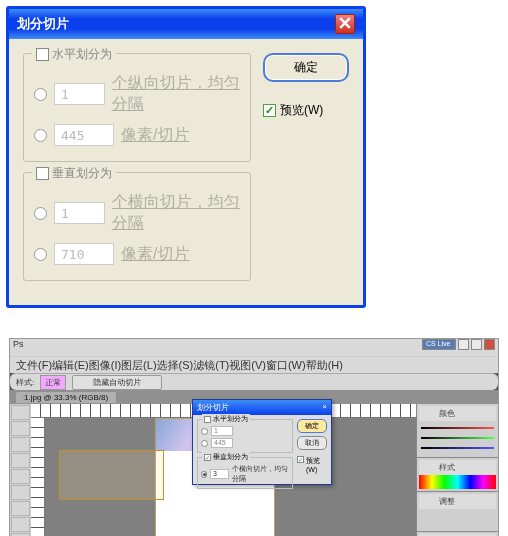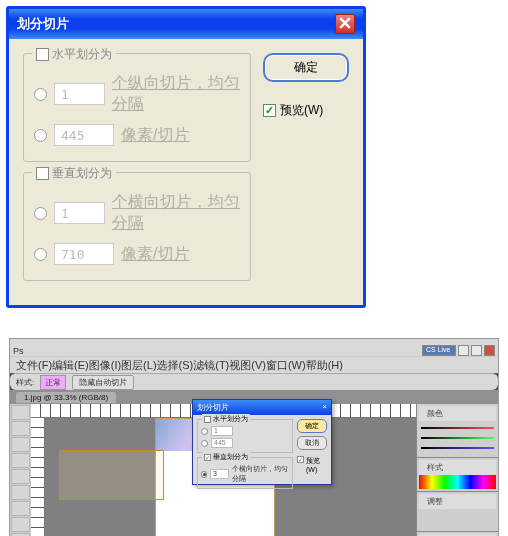--- a/index.html
+++ b/index.html
@@ -24,46 +24,46 @@
     .label-text { font-size: 16px; text-decoration: underline; }
     
     .btn { border: 1px solid #888; background: #ece9d8; border-radius: 10px; padding: 4px 0; text-align: center; cursor: pointer; font-size: 12px; box-shadow: inset 0 0 0 1px #fff; }
     .btn-primary { border: 2px solid #4a7bd8; }
     
     .preview-row { display: flex; align-items: center; gap: 4px; margin-top: 12px; }
     .chk-on { width: 13px; height: 13px; border: 1px solid #4a9e4a; background: #fff; display: flex; align-items: center; justify-content: center; color: #2a8a2a; font-size: 11px; font-weight: bold; }
     
     
     .ps-wrap { width: 490px; height: 261px; margin: 30px 9px 20px 9px; border: 1px solid #999; position: relative; background: #535353; overflow: hidden; font-size: 9px; }
-    .ps-title { background: #d9d9d9; height: 17px; display: flex; align-items: flex-end; justify-content: space-between; padding: 0 3px; font-size: 9px; color: #333; }
+    .ps-title { background: #d9d9d9; height: 17px; display: flex; align-items: flex-start; justify-content: space-between; padding: 0 3px; font-size: 9px; color: #333; }
     .ps-title-rt { display: flex; gap: 2px; }
     .ps-tb { width: 11px; height: 11px; border: 1px solid #888; background: #eaeaea; }
     .ps-menu { background: #d9d9d9; height: 17px; display: flex; align-items: center; padding: 0 6px; font-size: 11px; color: #333; border-top: 1px solid #ccc; }
     .ps-opt { background: #d9d9d9; height: 17px; display: flex; align-items: center; gap: 6px; padding: 0 6px; font-size: 8px; color: #333; border-top: 1px solid #aaa; border-radius: 6px; }
     .ps-opt-field { background: #f0abfc; border: 1px solid #999; padding: 1px 4px; font-size: 8px; }
-    .ps-btn-sm { background: #e0e0e0; border: 1px solid #999; padding: 1px 6px; font-size: 8px; border-radius: 2px; }
+    .ps-btn-sm { background: #e0e0e0; border: 1px solid #999; padding: 1px 20px; font-size: 8px; border-radius: 2px; }
     .ps-tab { background: #909090; height: 14px; display: flex; align-items: center; padding: 0 6px; font-size: 8px; color: #ddd; }
     .ps-tab-active { background: #b0b0b0; color: #111; padding: 1px 8px; border-radius: 2px 2px 0 0; }
     
     .ps-main { display: flex; height: 178px; }
     .ps-tools { width: 21px; background: #cfcfcf; display: flex; flex-direction: column; gap: 1px; padding: 1px; }
     .ps-tool { width: 19px; height: 15px; background: #d6d6d6; border: 1px solid #b4b4b4; }
     .ps-canvas-area { flex: 1; background: #808080; position: relative; }
     .ps-ruler-h { height: 14px; background: #fff; border-bottom: 1px solid #777; position: relative; }
     .ps-ruler-h::after { content:''; position:absolute; inset:0; background: repeating-linear-gradient(to right, transparent 0, transparent 9px, #555 9px, #555 10px); }
     .ps-ruler-v { width: 14px; background: #fff; border-right: 1px solid #777; position:absolute; left:0; top:14px; bottom:0; }
     .ps-ruler-v::after { content:''; position:absolute; inset:0; background: repeating-linear-gradient(to bottom, transparent 0, transparent 9px, #555 9px, #555 10px); }
     .ps-canvas { position: absolute; left: 14px; top: 14px; right: 0; bottom: 0; }
     .ps-img { position: absolute; left: 110px; top: 0; width: 120px; height: 140px; background: #fff; border: 1px solid #c0a060; }
     .ps-img-top { width: 100%; height: 32px; background: linear-gradient(120deg, #88a7d9, #d0c4ee, #b8a9e0, #4959c5); }
     .ps-slice-hl { position:absolute; left:14px; top:32px; width:105px; height:50px; border:1px solid #c09020; background:rgba(255,220,150,0.17); }
     
     .ps-panels { width: 82px; background: #cfcfcf; border-left: 1px solid #888; display: flex; flex-direction: column; }
     .ps-panel { border-bottom: 1px solid #888; padding: 2px; }
-    .ps-panel-tab { background: #ddd; font-size: 8px; padding: 2px 8px; color: #444; display:flex; gap:4px; }
+    .ps-panel-tab { background: #ddd; font-size: 8px; padding: 2px 20px; color: #444; display:flex; gap:4px; }
     .ps-sliders { height: 34px; display:flex; flex-direction:column; justify-content:space-around; padding:2px; }
     .ps-slider { height: 2px; background: linear-gradient(to right, #000, #f55); position:relative; }
     .ps-slider.g { background: linear-gradient(to right, #000, #5f5); }
     .ps-slider.b { background: linear-gradient(to right, #000, #55f); }
     .ps-spectrum { height: 14px; background: linear-gradient(to right, red, yellow, lime, cyan, blue, magenta, red); }
     .ps-layer-list { background: #ccc; height: 60px; font-size: 8px; }
     .ps-layer-row { display: flex; align-items: center; padding: 2px; gap: 2px; }
     .ps-layer-thumb { width: 12px; height: 10px; background: #fff; border: 1px solid #333; }
     
     .ps-inline-dialog { position: absolute; left: 182px; top: 60px; width: 140px; height: 86px; background: #ddd; border: 1px solid #223a9a; font-size: 8px; z-index: 10; box-shadow: 2px 2px 4px rgba(0,0,0,0.3); }

